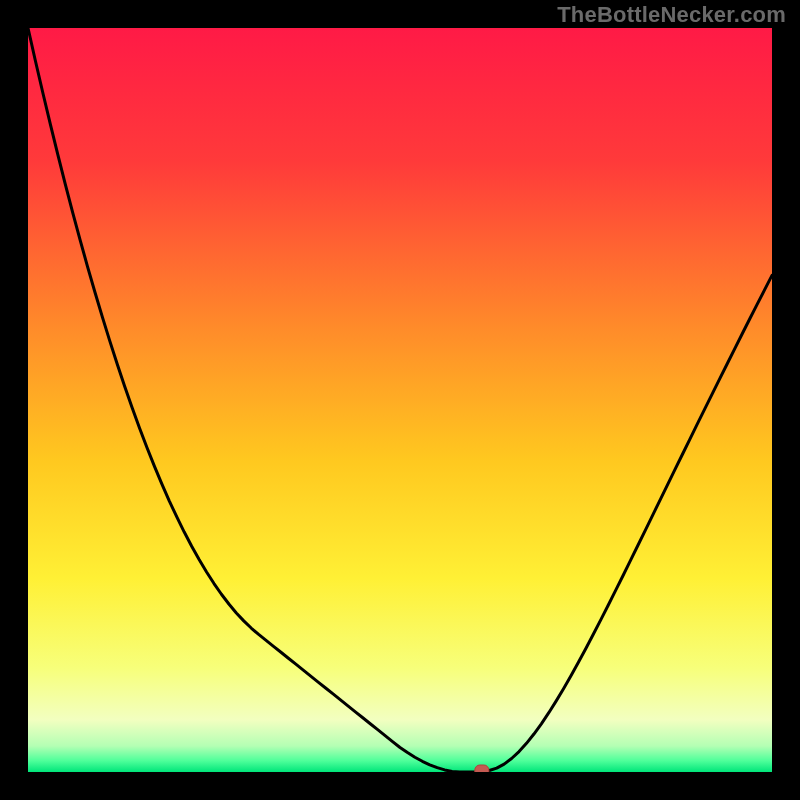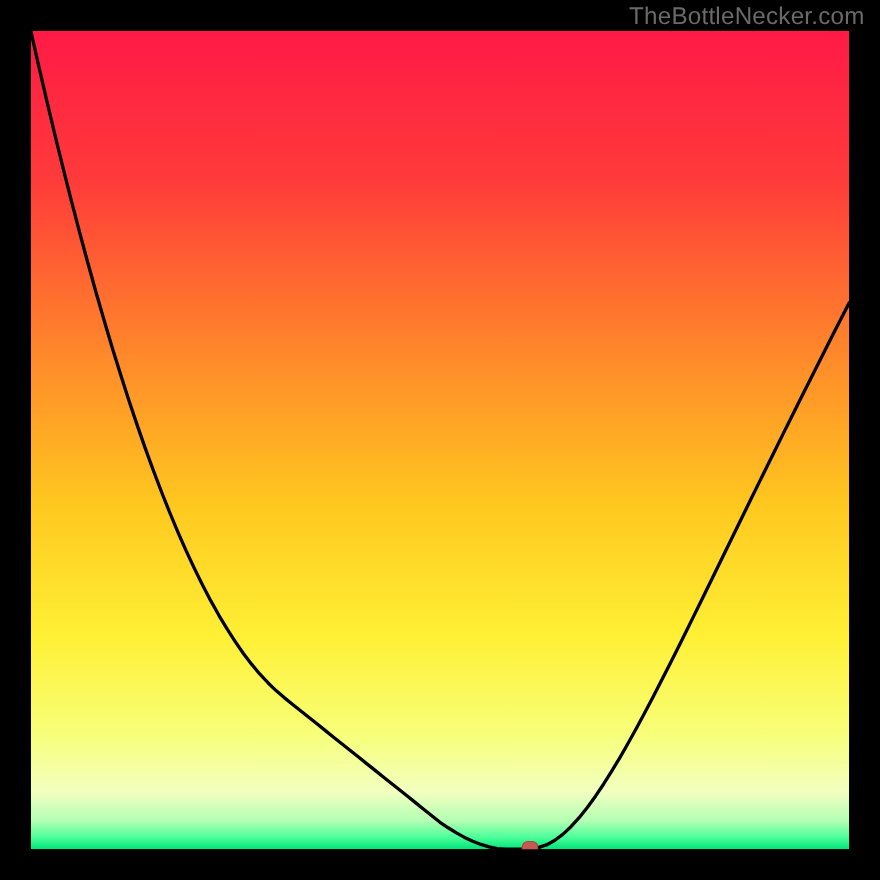--- a/index.html
+++ b/index.html
@@ -15,21 +15,21 @@
     width: 800px;
     height: 800px;
     background: #000;
   }
   .watermark {
     position: absolute;
     top: 2px;
     right: 14px;
     color: #6a6a6a;
     font-size: 22px;
-    font-weight: 400;
+    font-weight: 700;
     letter-spacing: 0.2px;
     z-index: 5;
   }
   .plot {
     position: absolute;
     left: 28px;
     top: 28px;
     width: 744px;
     height: 744px;
   }

